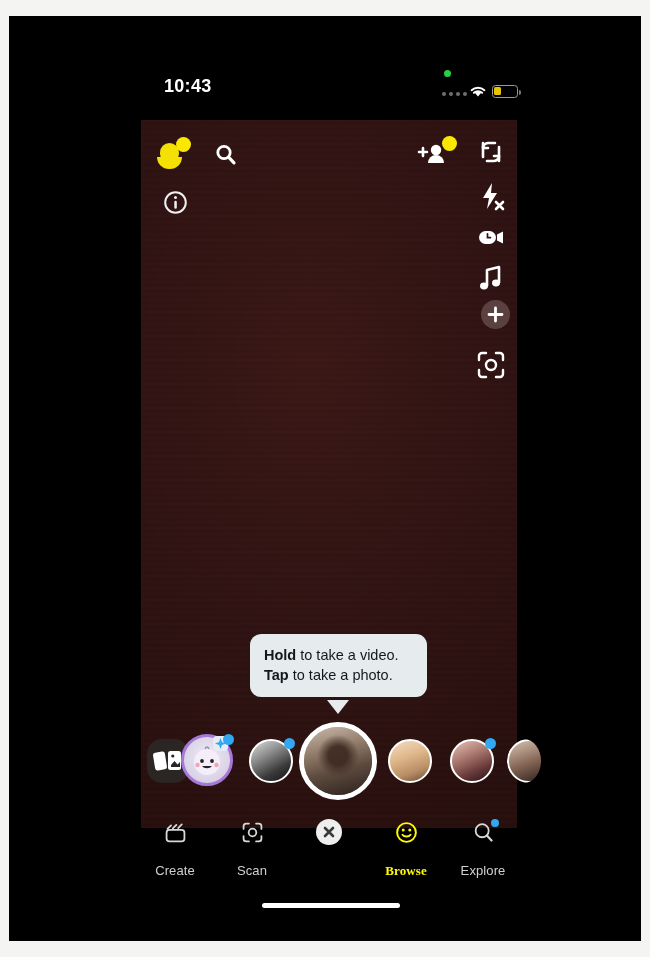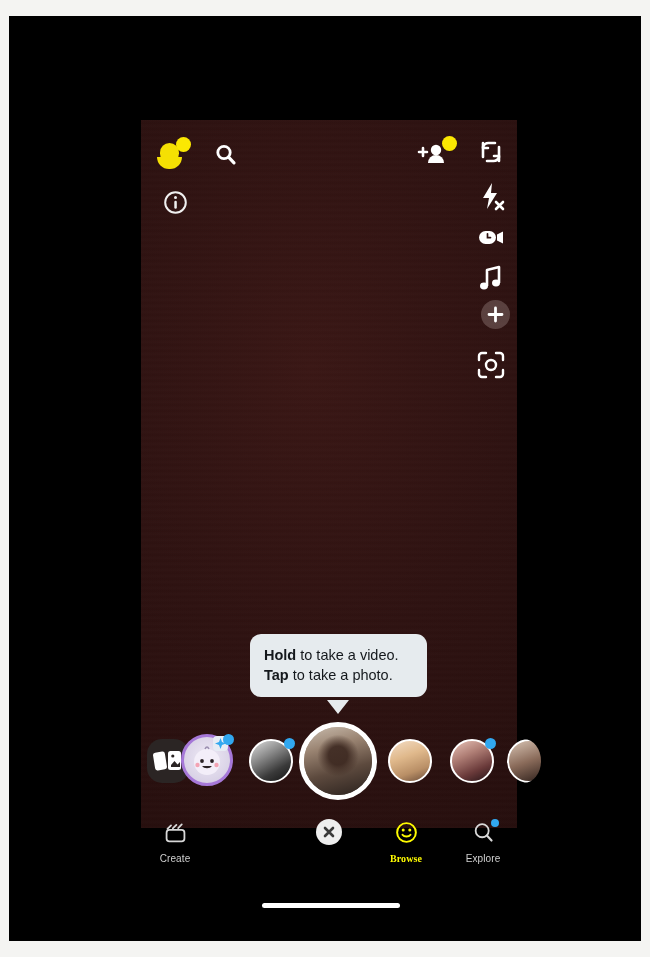--- a/index.html
+++ b/index.html
@@ -277,22 +277,22 @@
     text-align: center;
     top: 0;
   }
   .nav-icon {
     height: 28px;
     display: flex;
     align-items: center;
     justify-content: center;
   }
   .nav-label {
-    margin-top: 7px;
-    font-size: 10px;
+    margin-top: 17px;
+    font-size: 13px;
     color: #d0d0d0;
     letter-spacing: 0.1px;
   }
   .nav-label.active { color: #fffc00; font-weight: bold; }
   #nav-create  { left: 126px; }
   #nav-scan    { left: 203px; }
   #nav-shutter { left: 280px; }
   #nav-browse  { left: 357px; font-family: Liberation Serif, serif; }
   #nav-explore { left: 434px; }
   #close-circle {
@@ -316,20 +316,38 @@
     border-radius: 3px;
     background: #ffffff;
   }
 </style>
 </head>
 <body>
 
 <div id="frame">
   <div id="phone">
 
+    <div id="statusbar">
+      <div id="clock">10:43</div>
+      <div id="privacy-dot"></div>
+      <div id="sigdots">
+        <i></i>
+          <i></i>
+          <i></i>
+          <i></i>
+      </div>
+      <svg id="wifi" viewBox="0 0 20 16">
+        <path d="M10 13.4 L6.6 9.6 a5.2 5.2 0 0 1 6.8 0 Z" fill="#ffffff"></path>
+        <path d="M3.6 7.2 a9.6 9.6 0 0 1 12.8 0" stroke="#ffffff" stroke-width="2" fill="none" stroke-linecap="round"></path>
+        <path d="M5.9 9.8 a6.2 6.2 0 0 1 8.2 0" stroke="#ffffff" stroke-width="2" fill="none" stroke-linecap="round"></path>
+      </svg>
+      <div id="battery">
+          <b></b>
+        </div>
+    </div>
 
     <div id="viewfinder">
 
       <div class="tl-profile">
         <div class="bitmoji-head"></div>
         <div class="bitmoji-body"></div>
         <div class="notif-dot-yellow"></div>
       </div>
 
       <svg class="tl-search" viewBox="0 0 26 26">
@@ -457,20 +475,29 @@
       <div class="nav-item" id="nav-create">
         <div class="nav-icon">
           <svg viewBox="0 0 28 28" width="25" height="25">
             <rect x="4" y="11" width="20" height="13" rx="3.2" stroke="#d8d8d8" stroke-width="2" fill="none"></rect>
             <path d="M5 10 l4-4 M11 9.5 l4-4 M17 9 l4-4" stroke="#d8d8d8" stroke-width="2" stroke-linecap="round"></path>
           </svg>
         </div>
         <div class="nav-label">Create</div>
       </div>
 
+      <div class="nav-item" id="nav-scan">
+        <div class="nav-icon">
+          <svg viewBox="0 0 28 28" width="25" height="25">
+            <path d="M4 10 V7 a3 3 0 0 1 3-3 h3 M18 4 h3 a3 3 0 0 1 3 3 v3 M24 18 v3 a3 3 0 0 1-3 3 h-3 M10 24 H7 a3 3 0 0 1-3-3 v-3" stroke="#d8d8d8" stroke-width="2" fill="none" stroke-linecap="round"></path>
+            <circle cx="14" cy="14" r="4.3" stroke="#d8d8d8" stroke-width="2" fill="none"></circle>
+          </svg>
+        </div>
+        <div class="nav-label">Scan</div>
+      </div>
 
       <div class="nav-item" id="nav-shutter">
         <div class="nav-icon">
           <div id="close-circle">
             <svg viewBox="0 0 26 26" width="26" height="26">
               <path d="M9 9 L17 17 M17 9 L9 17" stroke="#3a3a3a" stroke-width="2.6" stroke-linecap="round"></path>
             </svg>
           </div>
         </div>
         <div class="nav-label"></div>

